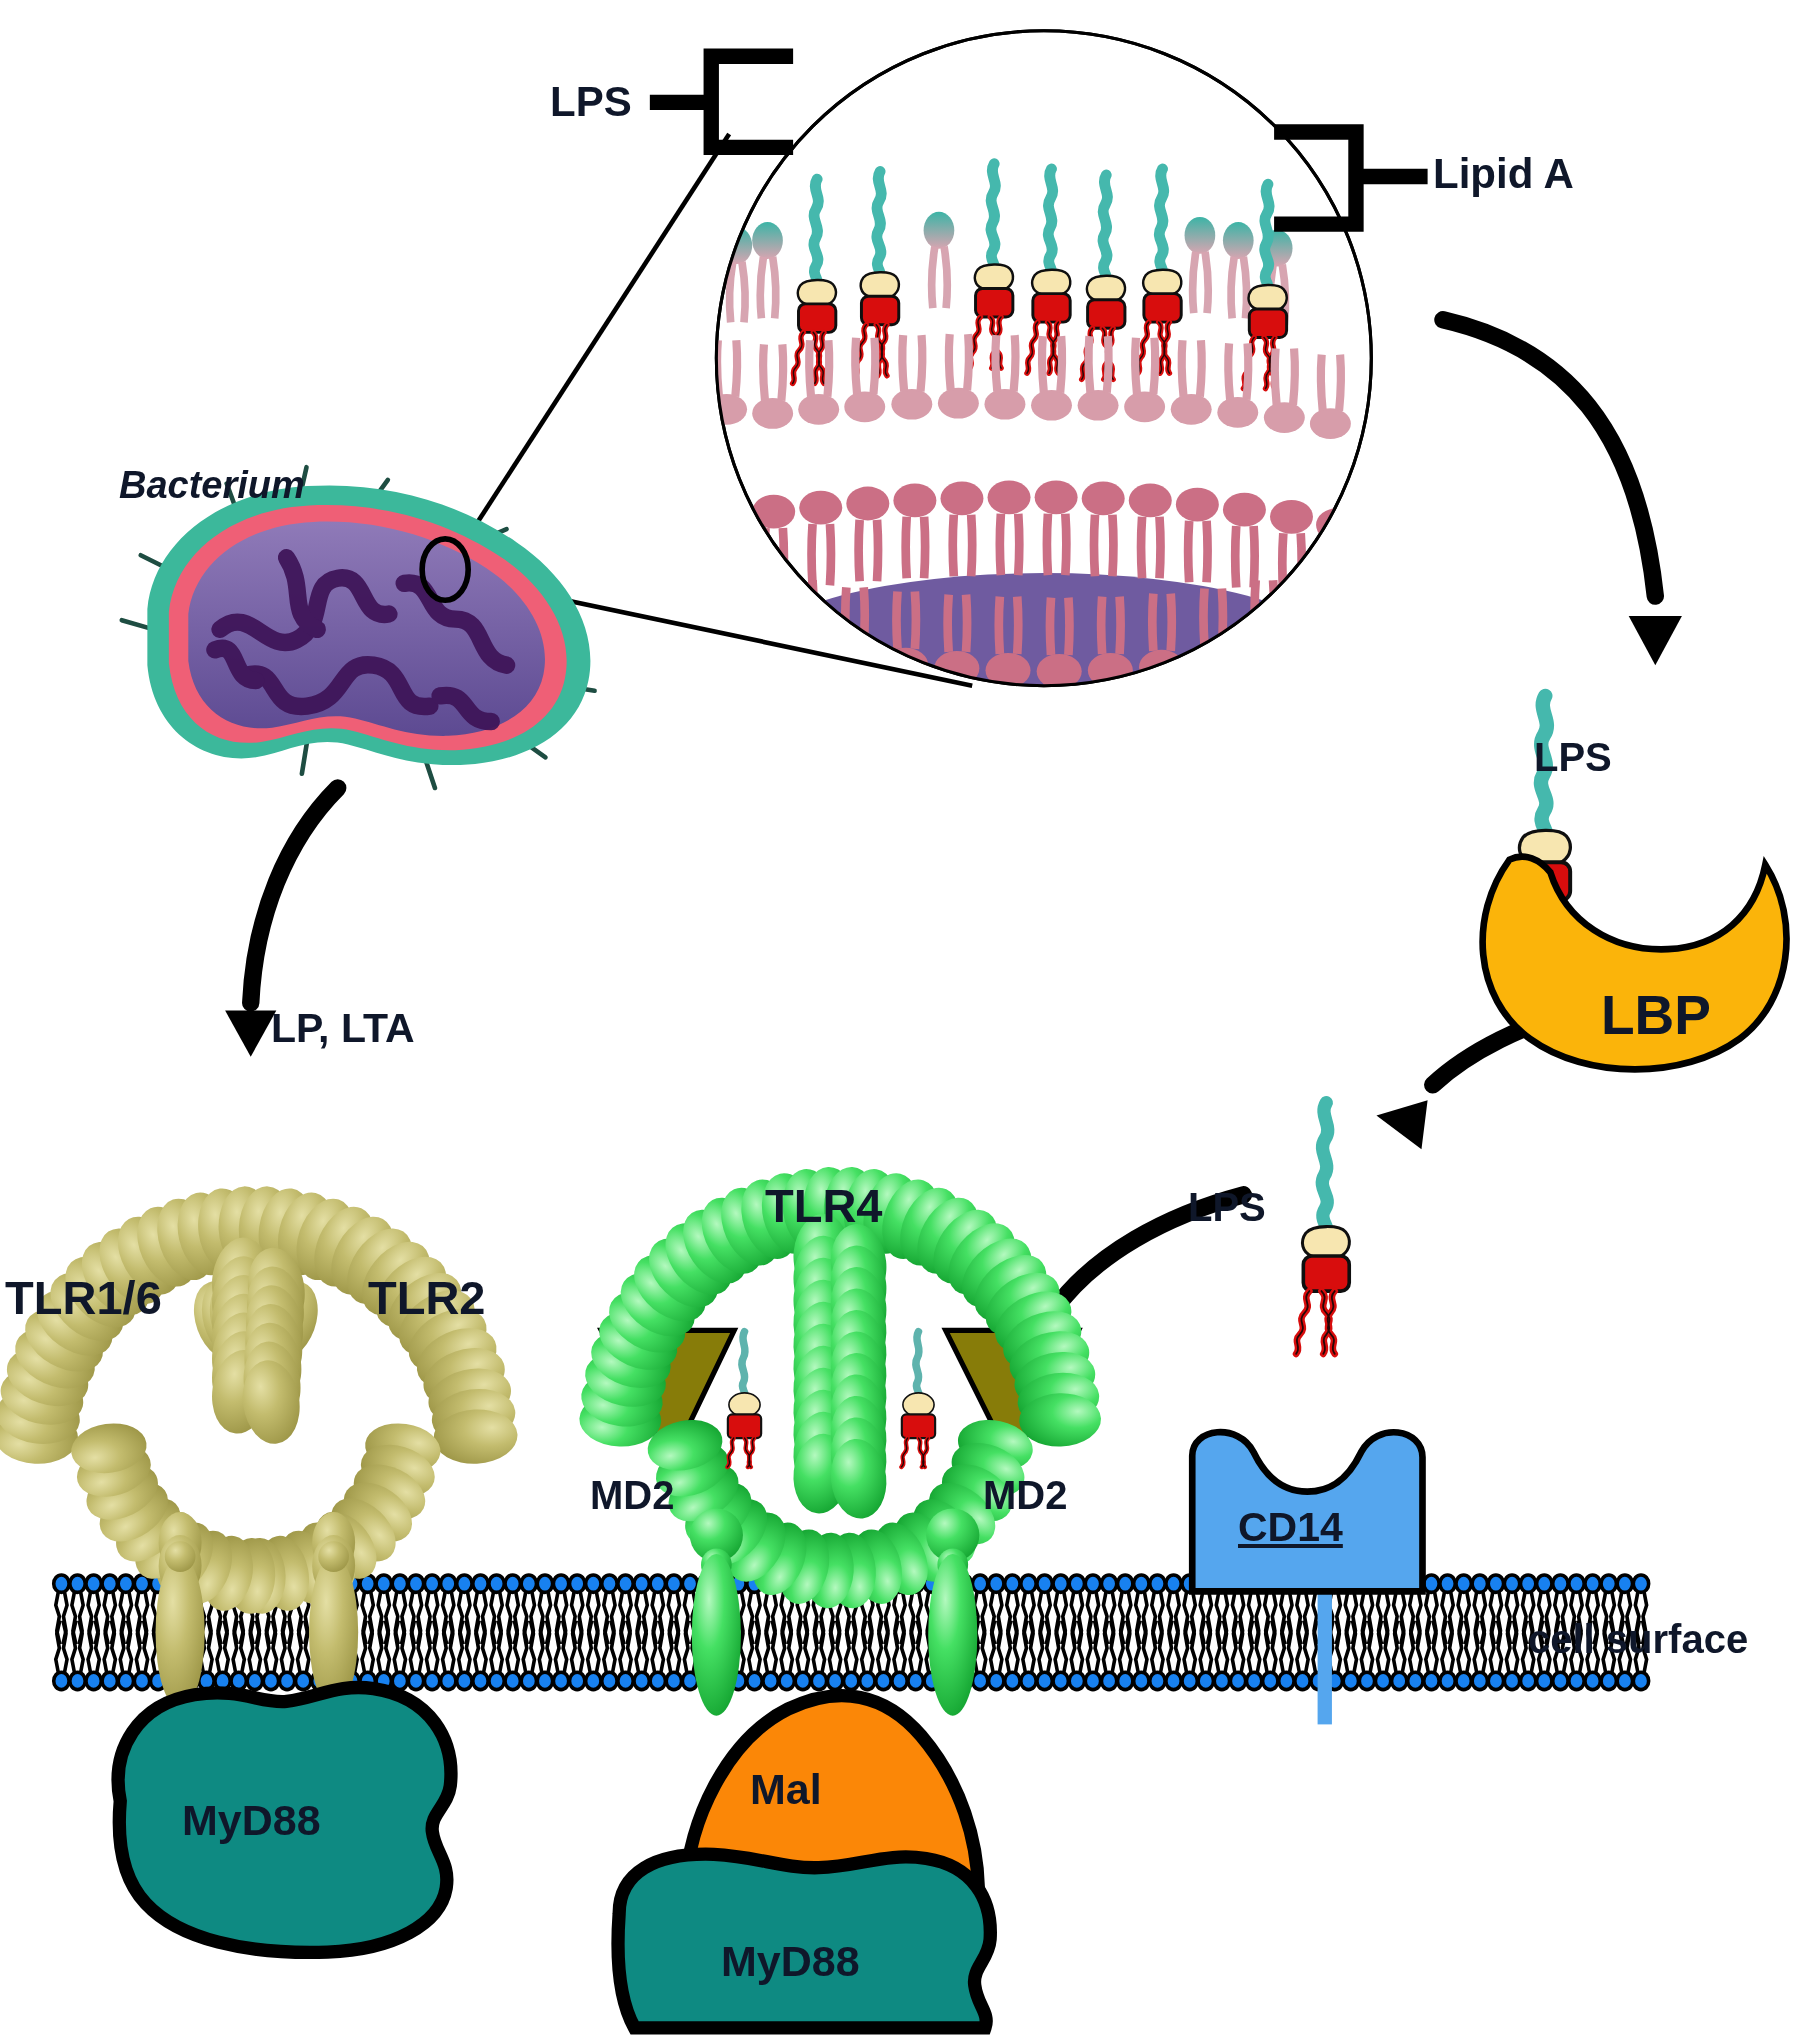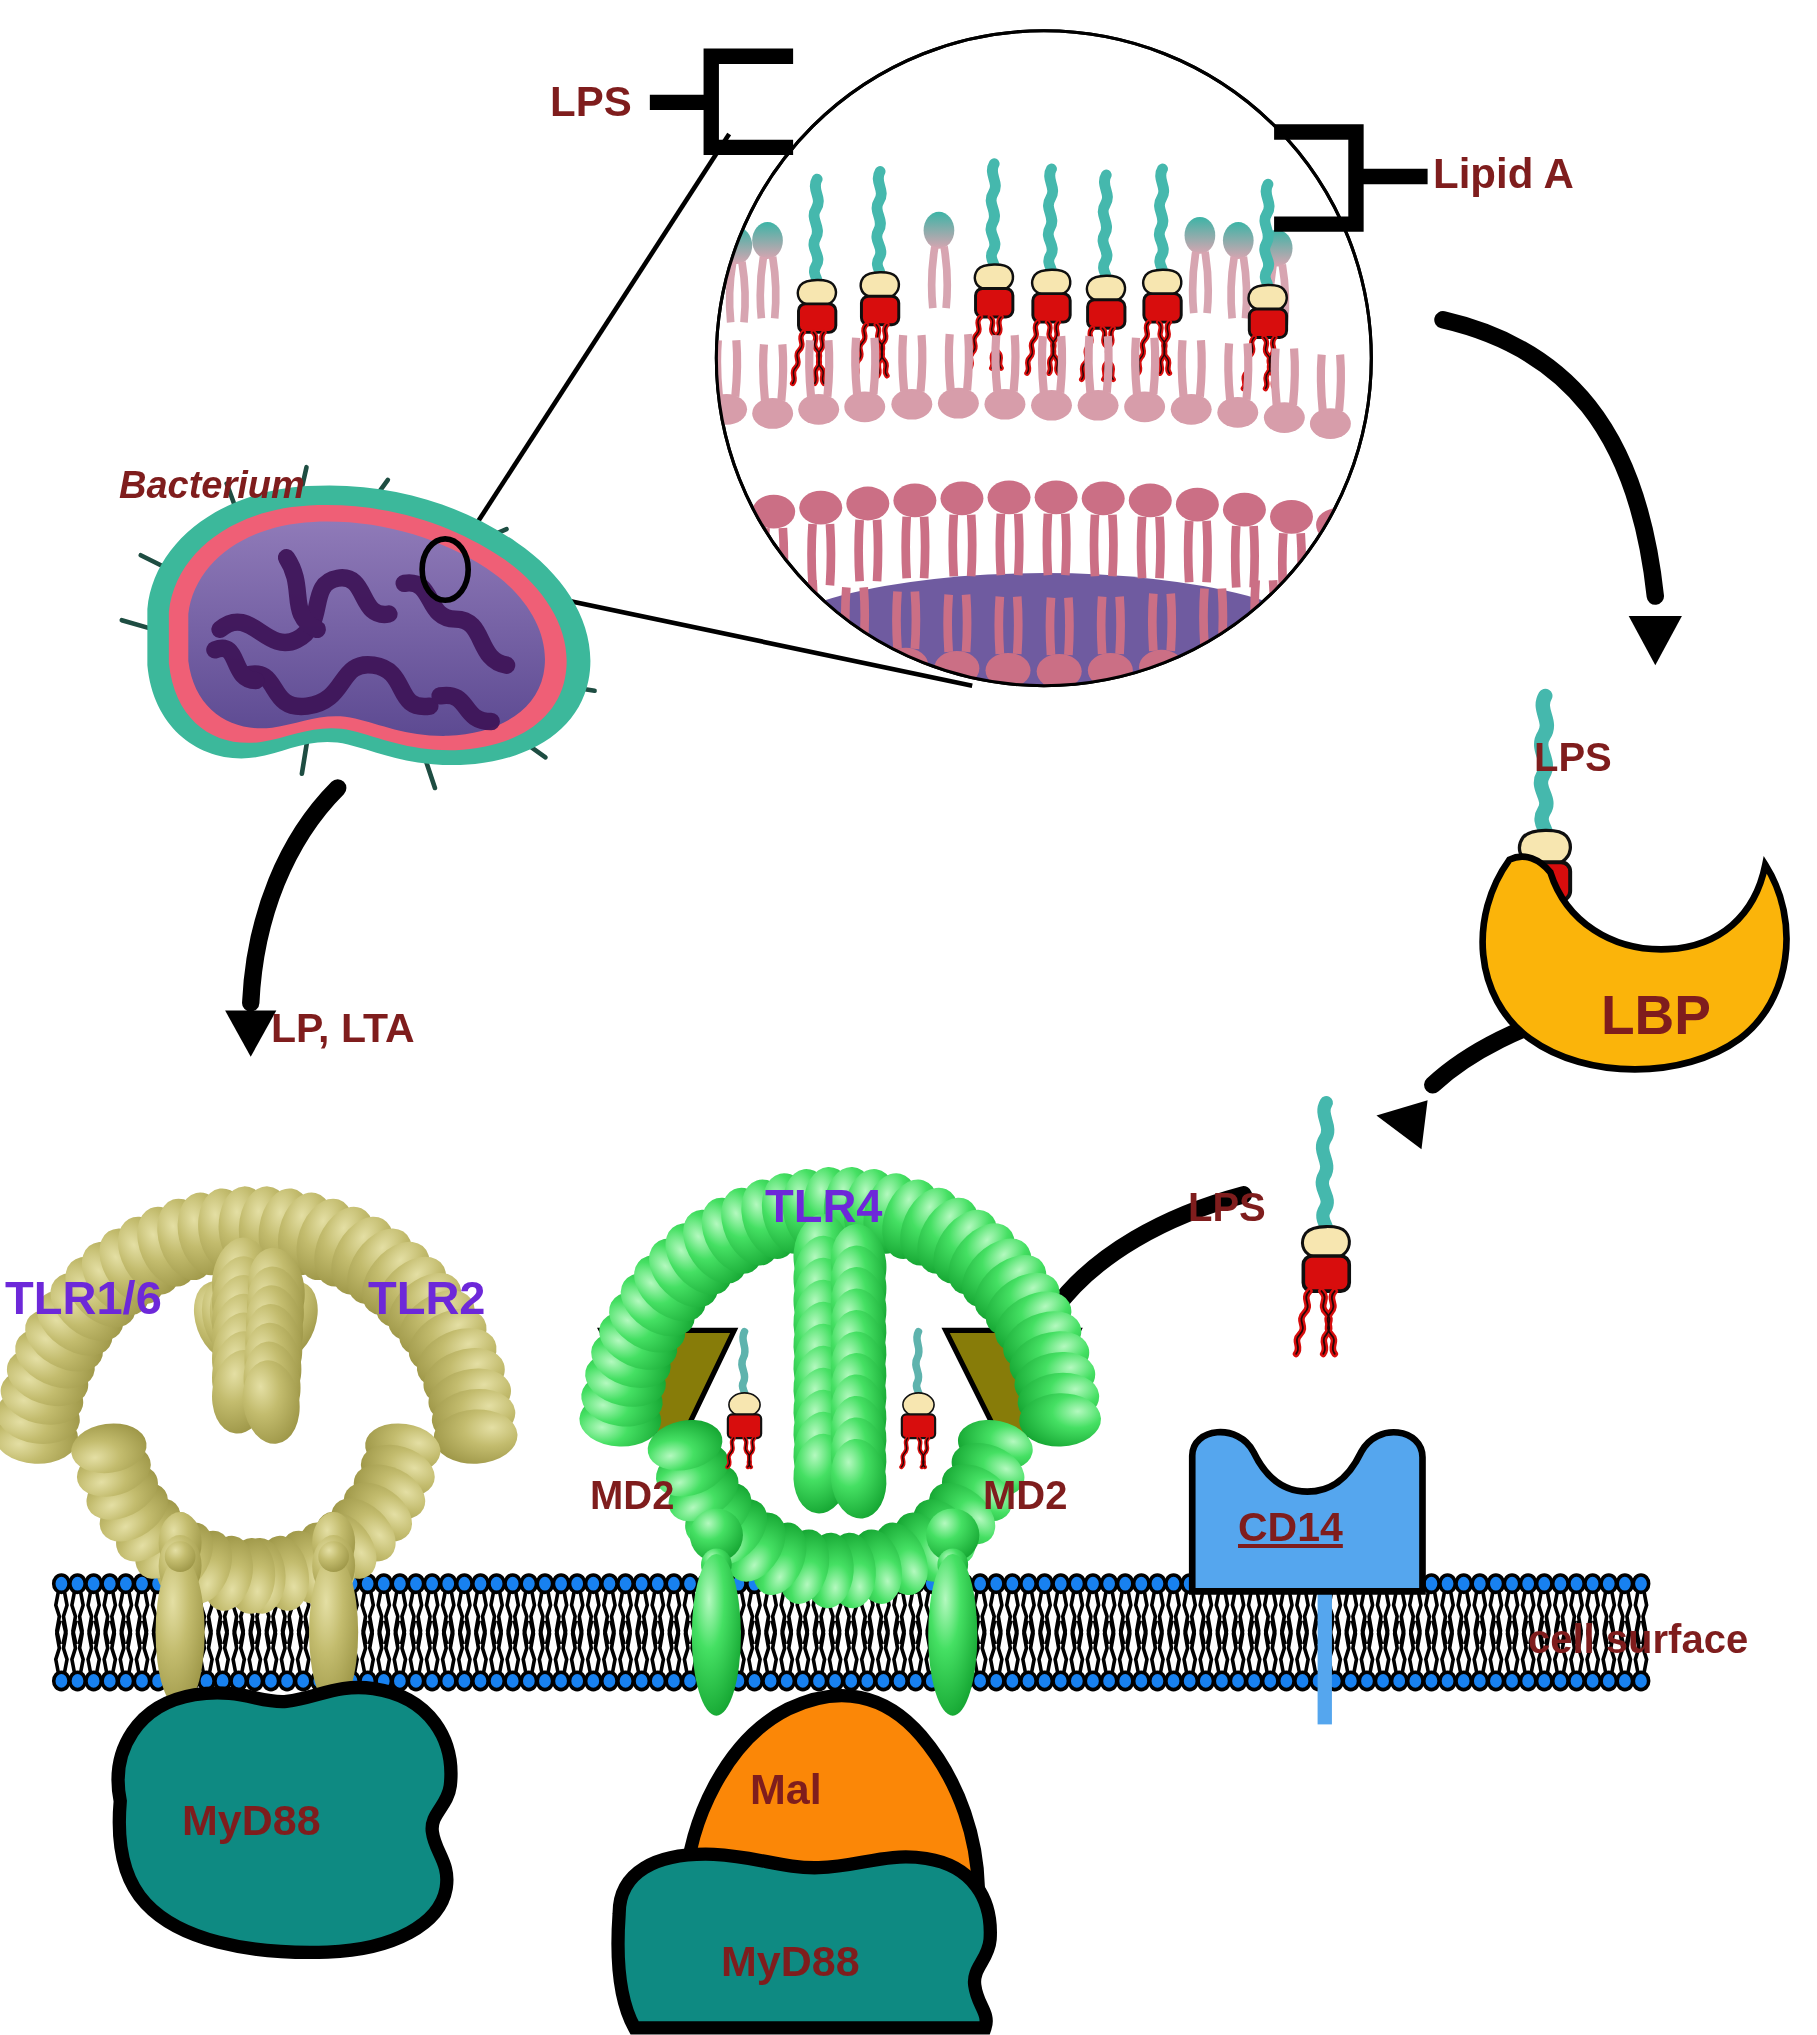--- a/index.html
+++ b/index.html
@@ -1,21 +1,21 @@
 <!DOCTYPE html>
 <html style="font-size:8.2px"><head>
 <meta charset="utf-8">
 <title>TLR signalling diagram</title>
 <style>
   html,body{margin:0;padding:0;background:#ffffff;}
   body{font-family:"Liberation Sans", sans-serif;}
   #stage{position:relative;width:1817px;height:2035px;background:#fff;overflow:hidden;}
   svg.layer{position:absolute;left:0;top:0;width:1817px;height:2035px;}
-  .lbl{position:absolute;font-family:"Liberation Sans",sans-serif;font-weight:bold;color:#7f1d1d;white-space:nowrap;line-height:1;}
-  .lbl-blue{color:#6d28d9;}
+  .lbl{position:absolute;font-family:"Liberation Sans",sans-serif;font-weight:bold;color:#0f172a;white-space:nowrap;line-height:1;}
+  .lbl-blue{color:#0f172a;}
 </style>
 </head>
 <body>
 
 <div id="stage">
 
   <svg class="layer" viewBox="0 0 3551 3977">
     <defs>
 
       <radialGradient id="gOlive" cx="35%" cy="30%" r="75%">

